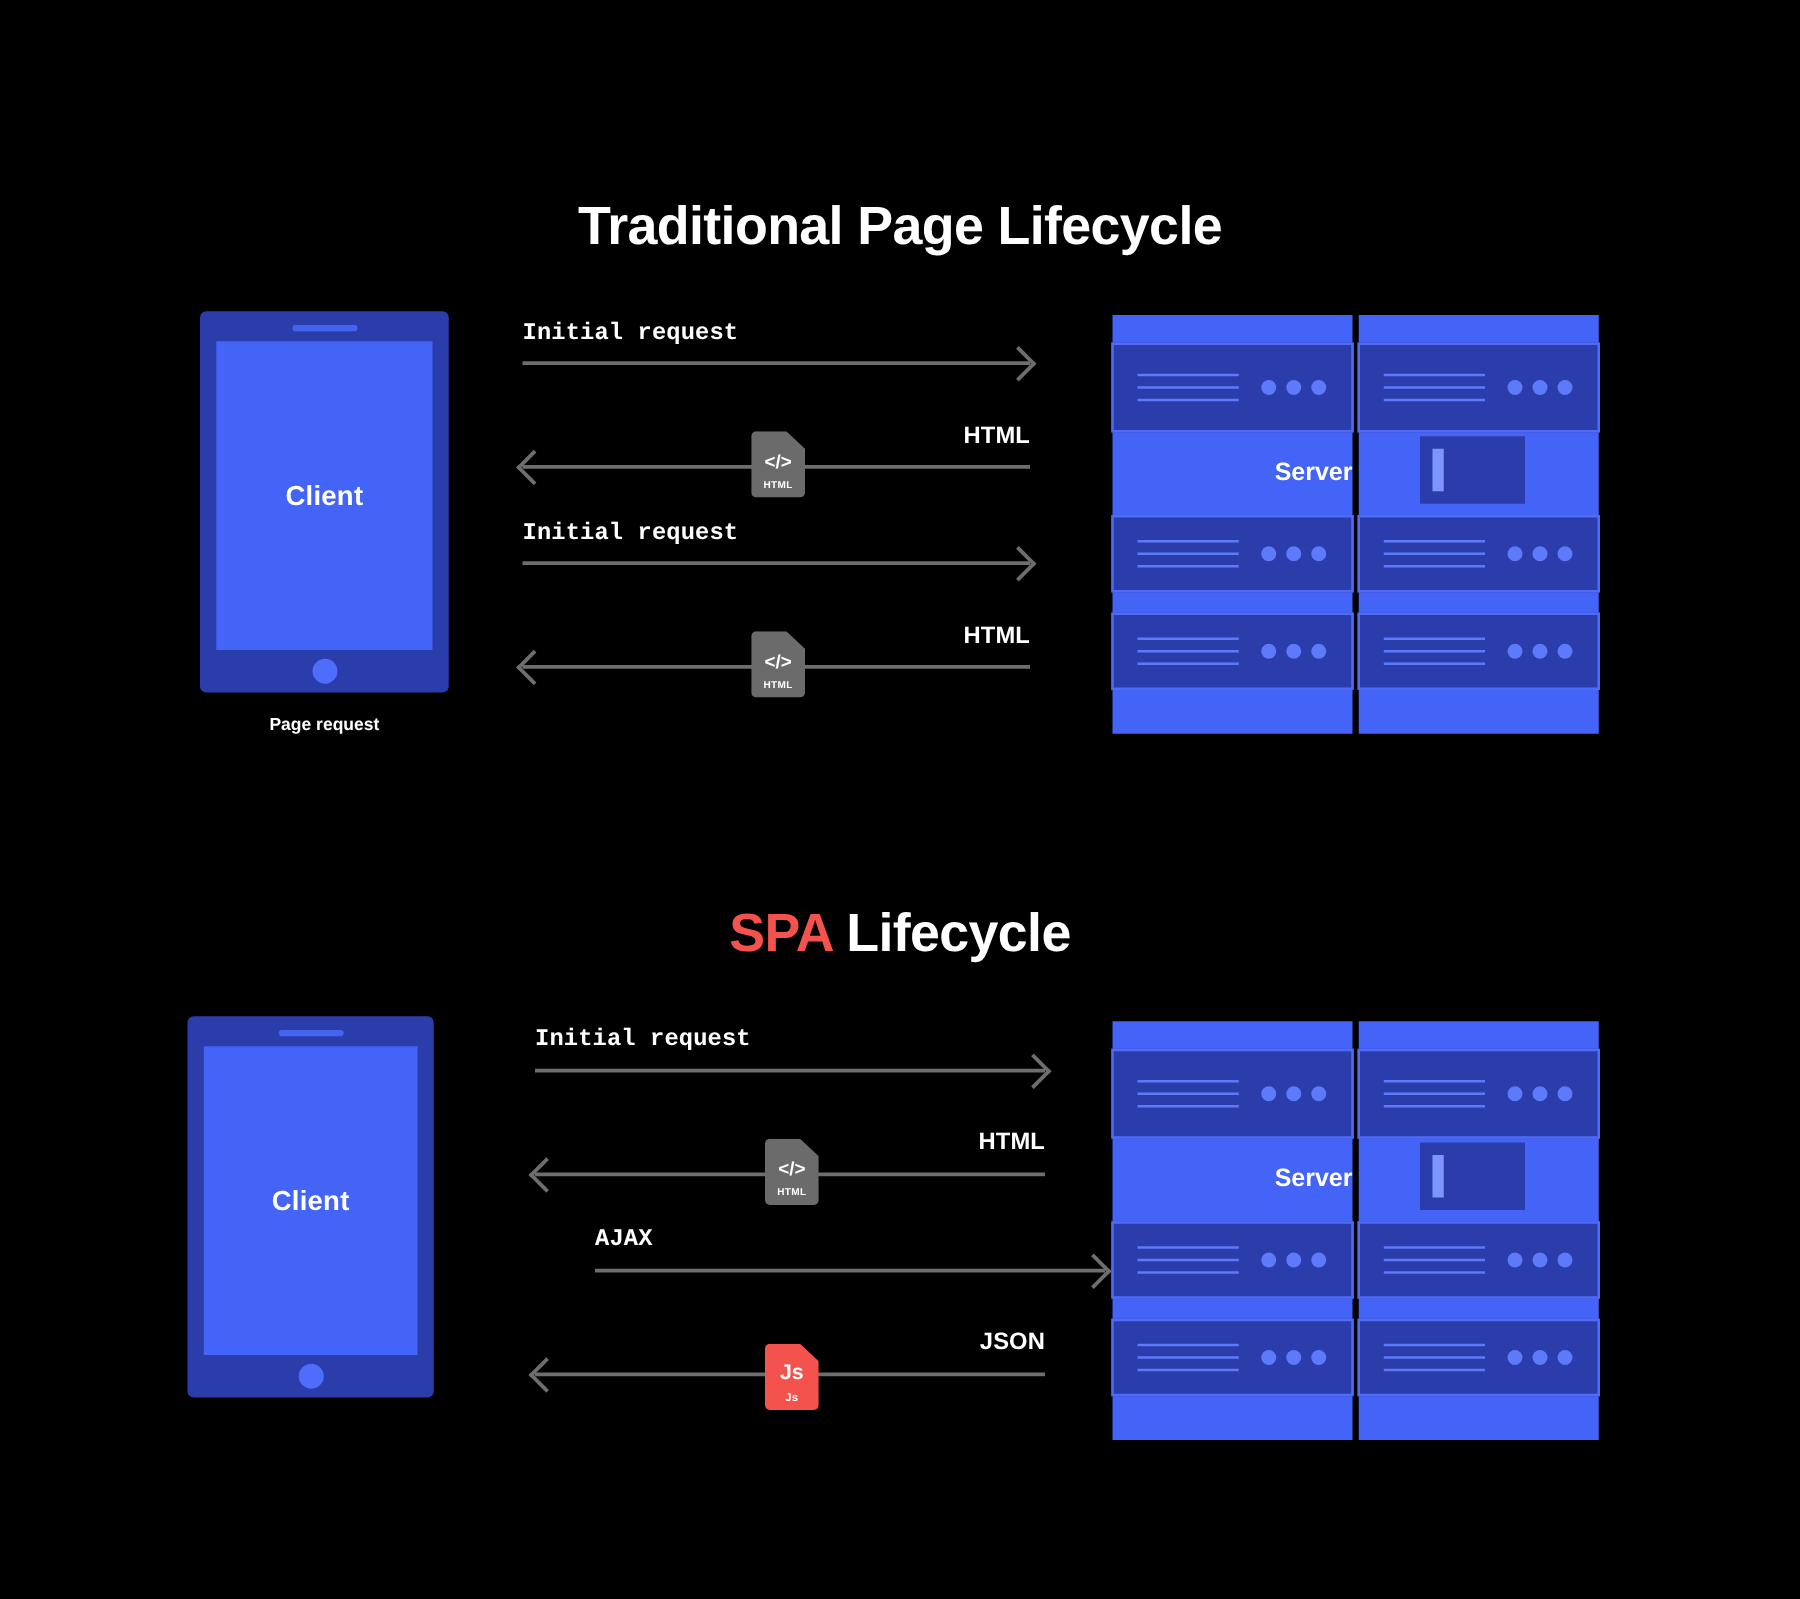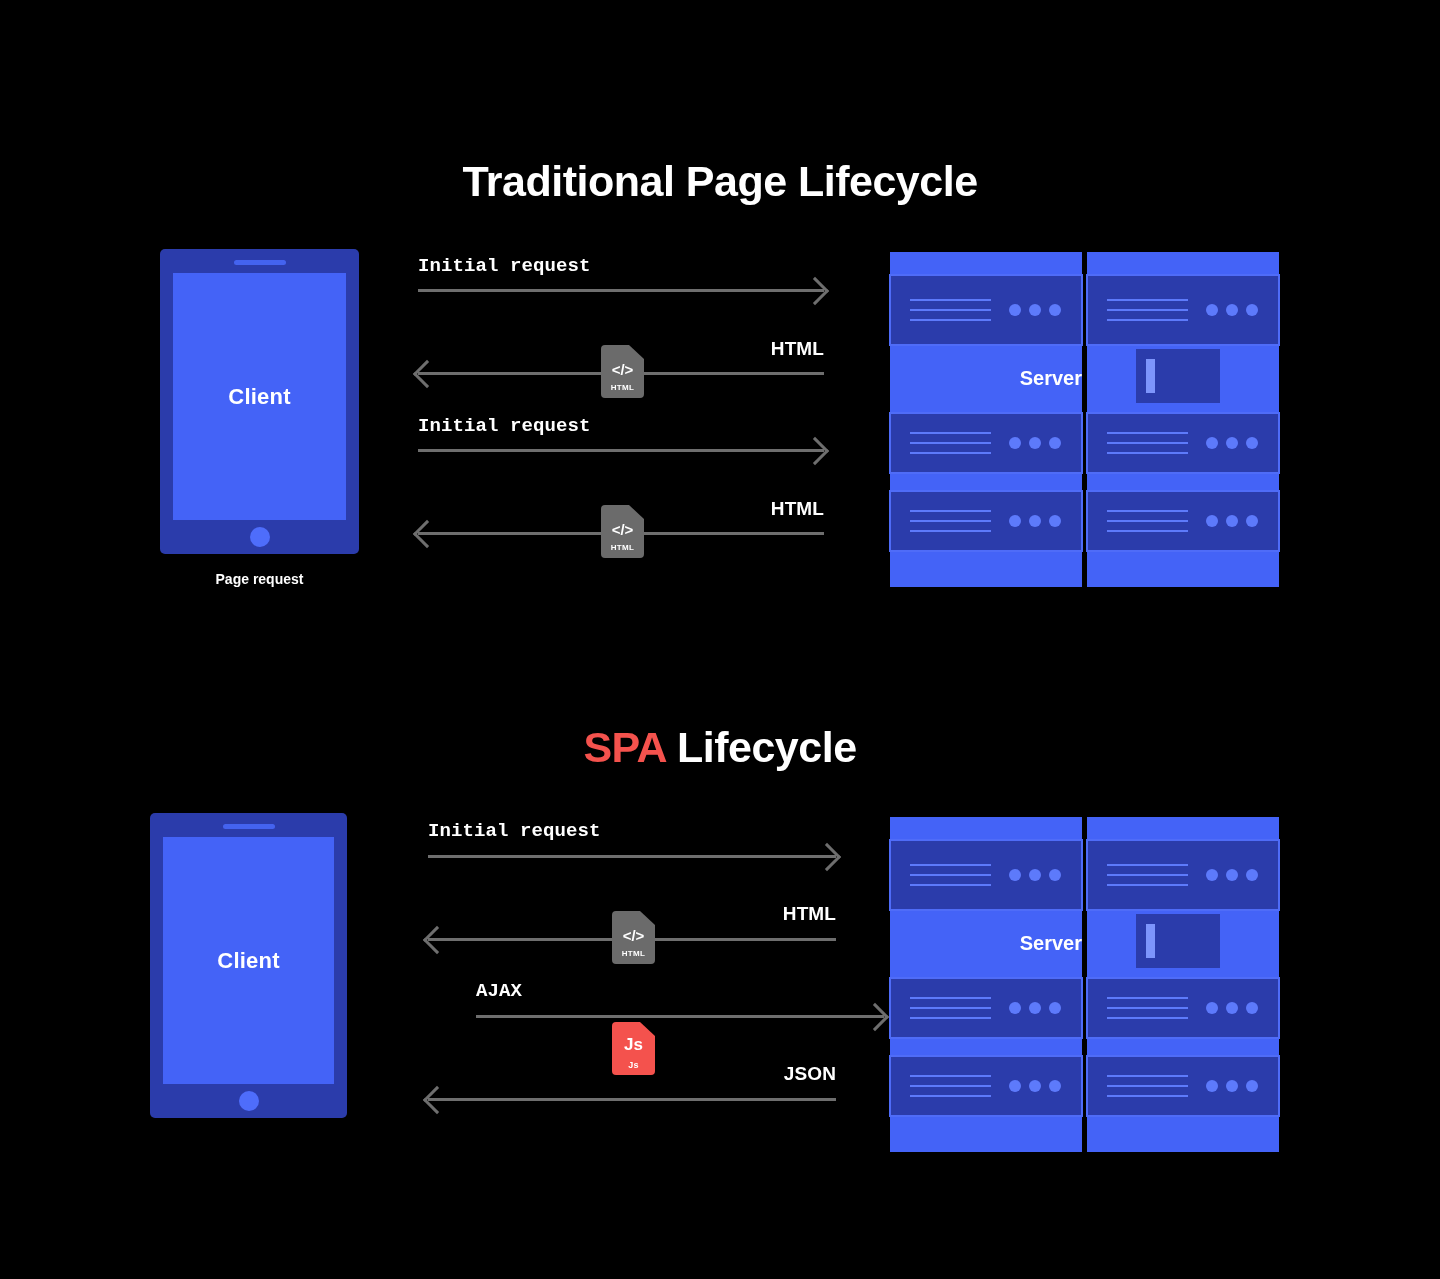--- a/index.html
+++ b/index.html
@@ -406,21 +406,21 @@
     <div class="arrow-head to-right" style="top:1.5px;"></div>
   </div>
 </div>
 
 <div class="arrow-row" style="left:428px; top:1063px; width:408px; height:45px;">
   <div class="arrow-label right" style="top:0;">JSON</div>
   <div class="arrow-line" style="top:35px;">
     <div class="arrow-head to-left" style="top:1.5px;"></div>
   </div>
 </div>
-<div class="file-badge js" style="left:612px; top:1022px;">
+<div class="file-badge js" style="left:612px; top:1075px;">
   <svg width="43" height="53" viewBox="0 0 43 53" aria-hidden="true">
     <path d="M4,0 H28 L43,14 V49 A4,4 0 0 1 39,53 H4 A4,4 0 0 1 0,49 V4 A4,4 0 0 1 4,0 Z" fill="#f4524d"></path>
   </svg>
   <div class="glyph-main">Js</div>
   <div class="glyph-sub">Js</div>
 </div>
 
 <div class="rack" style="left:890px; top:817px; width:389px; height:335px;">
   <div class="rack-col left"></div>
   <div class="rack-col right"></div>

